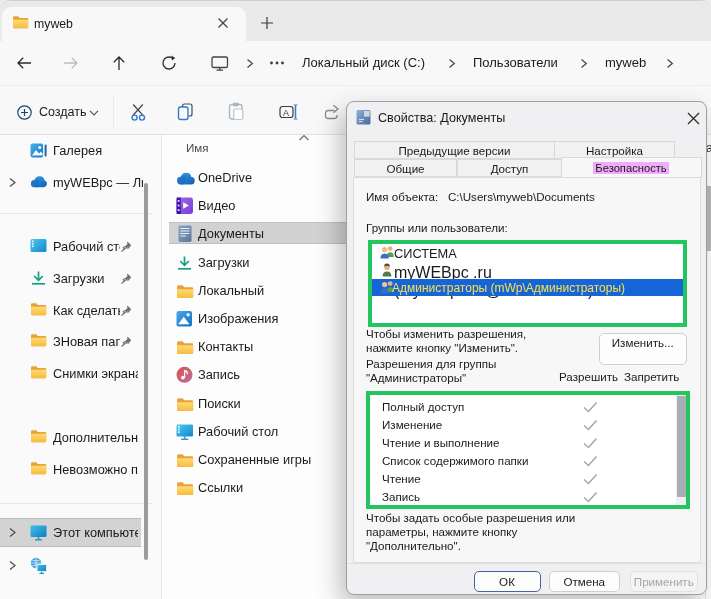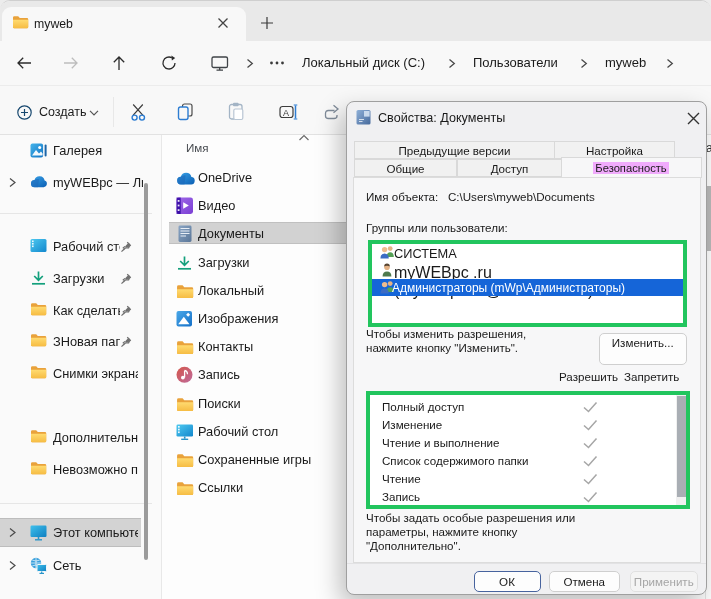--- a/index.html
+++ b/index.html
@@ -327,21 +327,20 @@
       </span>
       <span class="sic" style="top:5px">
         <svg width="17" height="17">
           <circle cx="6" cy="6" r="5.2" fill="#3aa0dc"></circle>
           <path d="M6 1 V11 M1 6 H11 M2.2 3 Q6 5.2 9.8 3 M2.2 9 Q6 6.8 9.8 9" stroke="#fff" stroke-width="0.7" fill="none"></path>
           <rect x="7" y="7.5" width="9.5" height="7" rx="1" fill="url(#pc)" stroke="#f2f7fa" stroke-width="1"></rect>
           <path d="M11.7 14.5 V16" stroke="#2794c9" stroke-width="1.2"></path>
           <path d="M9.5 16.4 H14" stroke="#2794c9" stroke-width="1.2"></path>
         </svg>
       </span>
-      <span class="stx">Сеть</span>
     </div>
   <div class="abs" style="left:143.5px;top:182px;width:4.5px;height:377px;background:#9b9b9b;border-radius:3px"></div>
   <div class="abs" style="left:186px;top:140px;font-size:11.6px;color:#474b50">Имя</div>
   <div class="abs" style="left:298px;top:133px">
       <svg width="12" height="8">
         <path d="M1.5 6 L6 1.5 L10.5 6" stroke="#6a6a6a" stroke-width="1.2" fill="none"></path>
       </svg>
     </div>
   <div class="frow" style="top:163px">
       <span class="fic" style="top:8px">
@@ -543,25 +542,26 @@
       </div>
     <div class="abs" style="left:0px;top:35.2px;width:317px;height:17.2px;background:#1565d8;font-size:12px">
         <span class="abs" style="left:7px;top:1px">
           <svg width="17" height="15">
             <circle cx="11.2" cy="3.6" r="2.4" fill="#e4b285"></circle>
             <path d="M7.6 12 Q7.6 7.2 11.2 7.2 Q14.8 7.2 14.8 12 Z" fill="#55a055"></path>
             <circle cx="5.6" cy="4.6" r="2.7" fill="#eebc8e"></circle>
             <path d="M1.4 13.6 Q1.4 8.4 5.6 8.4 Q9.8 8.4 9.8 13.6 Z" fill="#3c6cc4"></path>
           </svg>
         </span>
-        <span class="abs" style="left:20.5px;top:2px;font-size:12px;color:#ffffff">Администраторы (mWp\Администраторы)</span>
+        <span class="abs" style="left:20.5px;top:2px;font-size:12px;color:#fde047">Администраторы (mWp\Администраторы)</span>
       </div>
   </div>
   <div class="abs d12" style="left:19px;top:225px;line-height:13.5px">Чтобы изменить разрешения,<br>нажмите кнопку "Изменить".</div>
   <div class="btn" style="left:252px;top:231px;width:87.5px;height:32px;line-height:18px">Изменить...</div>
+  <div class="abs d12" style="left:19px;top:255px;line-height:13.5px">Разрешения для группы<br>"Администраторы"</div>
   <div class="abs d12" style="left:212px;top:268px">Разрешить</div>
   <div class="abs d12" style="left:277px;top:268px">Запретить</div>
   <div class="lbx" style="left:19px;top:289px;width:324px;height:117.5px">
     <div class="abs d12" style="left:12px;top:4.5px">Полный доступ</div>
     <div class="abs d12" style="left:12px;top:22.5px">Изменение</div>
     <div class="abs d12" style="left:12px;top:40.5px">Чтение и выполнение</div>
     <div class="abs d12" style="left:12px;top:58.5px">Список содержимого папки</div>
     <div class="abs d12" style="left:12px;top:76.5px">Чтение</div>
     <div class="abs d12" style="left:12px;top:94.5px">Запись</div>
     <div class="abs d12" style="left:12px;top:112.5px">Особые разрешения</div>

